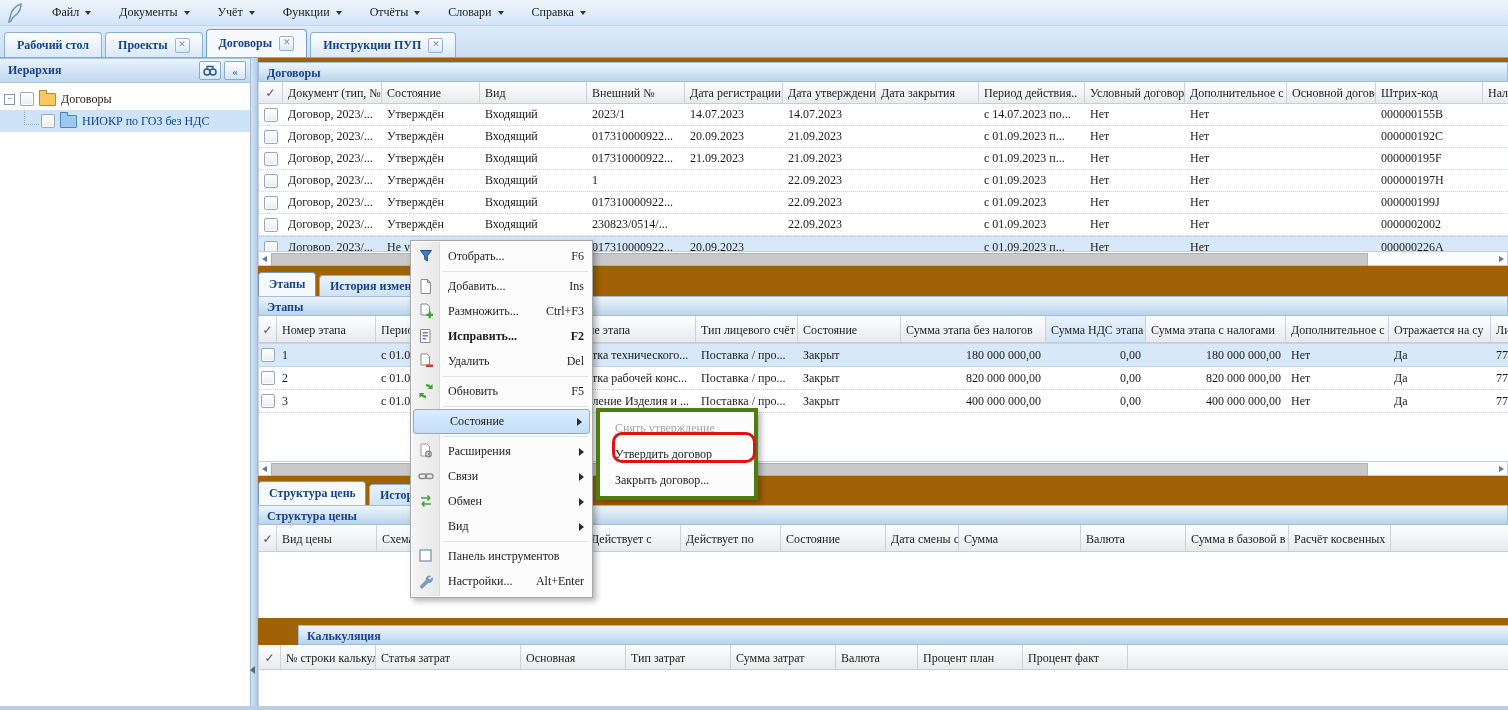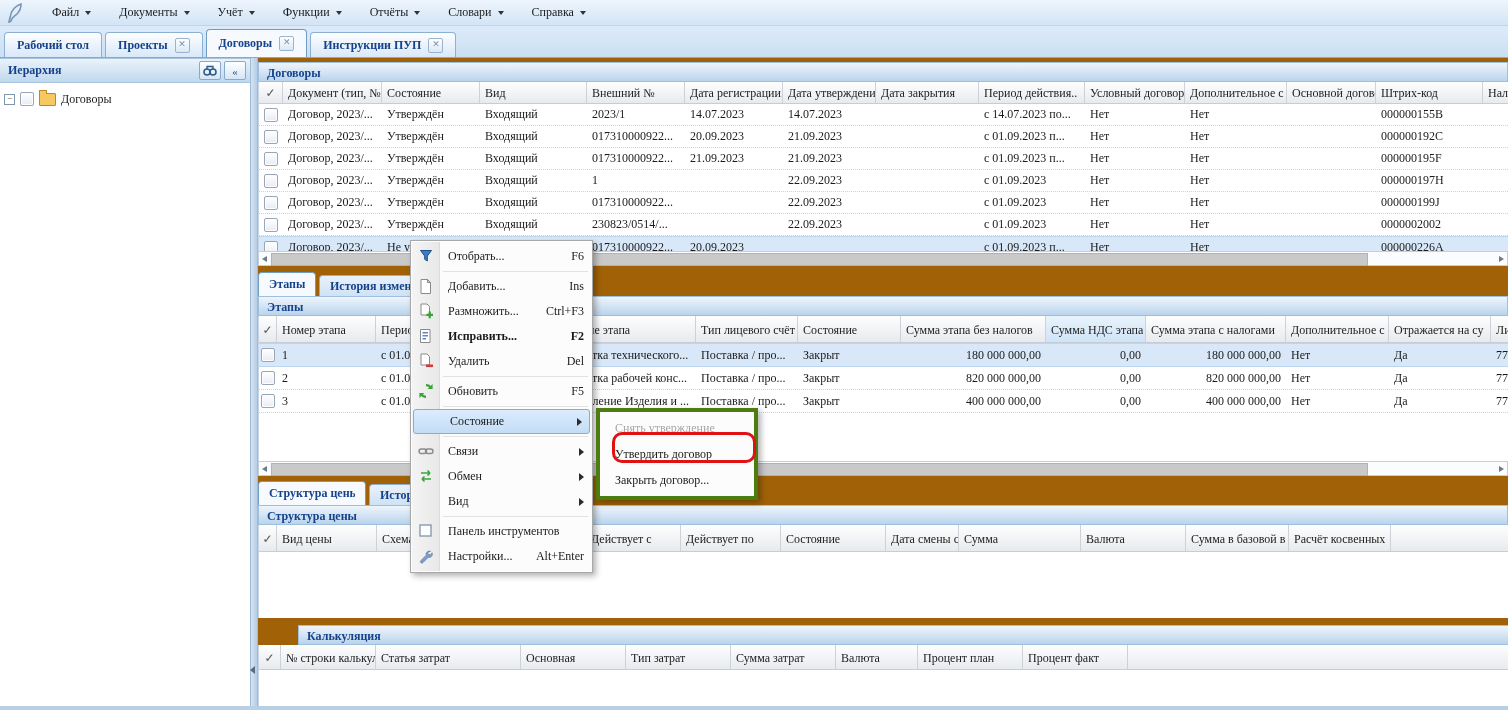--- a/index.html
+++ b/index.html
@@ -151,20 +151,26 @@
           </svg>
       </span>
       <span class="sbtn">«</span>
     </div>
     <div id="tree" style="padding-top:5px;">
         <div class="trow">
           <span class="exp">−</span>
           <span class="cb"></span>
           <span class="folder gold"></span>
           <span class="tlabel">Договоры</span>
+        </div>
+        <div class="trow sel">
+          <span class="conn"></span>
+          <span class="cb"></span>
+          <span class="folder blue"></span>
+          <span class="tlabel">НИОКР по ГОЗ без НДС</span>
         </div>
       </div>
   </div>
 
   <div class="splitter">
       <span class="split-arrow"></span>
     </div>
 
   <div class="panel-bar" style="top:62px;"><span>Договоры</span></div>
   <div class="grid" id="grid-contracts" style="top:82px;height:169px;">
@@ -492,20 +498,29 @@
         <span class="sc">F5</span>
       </div>
       <div class="msep"></div>
       <div class="mi hl">
         <span class="lbl">Состояние</span>
         <span class="marrow"></span>
       </div>
       <div class="msep"></div>
       <div class="mi">
         <span class="ico"><svg width="16" height="16">
+            <path d="M3 1h6l2.5 2.5V13H3z" fill="#fff" stroke="#999"></path>
+            <circle cx="10.5" cy="11" r="2.8" fill="none" stroke="#8a8a8a" stroke-width="1.4"></circle>
+            <circle cx="10.5" cy="11" r="1" fill="#8a8a8a"></circle>
+          </svg></span>
+        <span class="lbl">Расширения</span>
+        <span class="marrow"></span>
+      </div>
+      <div class="mi">
+        <span class="ico"><svg width="16" height="16">
             <rect x="1" y="6" width="7.5" height="4.6" rx="2.3" fill="none" stroke="#8c8c8c" stroke-width="1.5"></rect>
             <rect x="7.5" y="6" width="7.5" height="4.6" rx="2.3" fill="none" stroke="#8c8c8c" stroke-width="1.5"></rect>
           </svg></span>
         <span class="lbl">Связи</span>
         <span class="marrow"></span>
       </div>
       <div class="mi">
         <span class="ico"><svg width="16" height="16">
             <path d="M3 5h9m0 0L9.5 2.5M12 5 9.5 7.5" stroke="#3aa63a" stroke-width="1.6" fill="none"></path>
             <path d="M13 11H4m0 0l2.5-2.5M4 11l2.5 2.5" stroke="#3aa63a" stroke-width="1.6" fill="none"></path>

